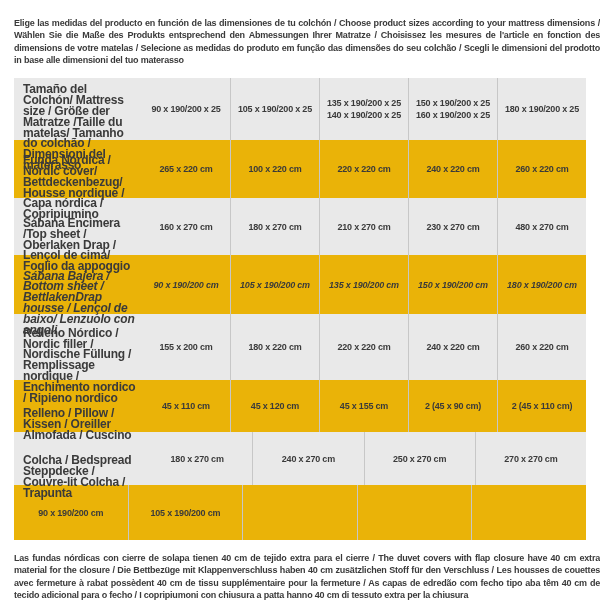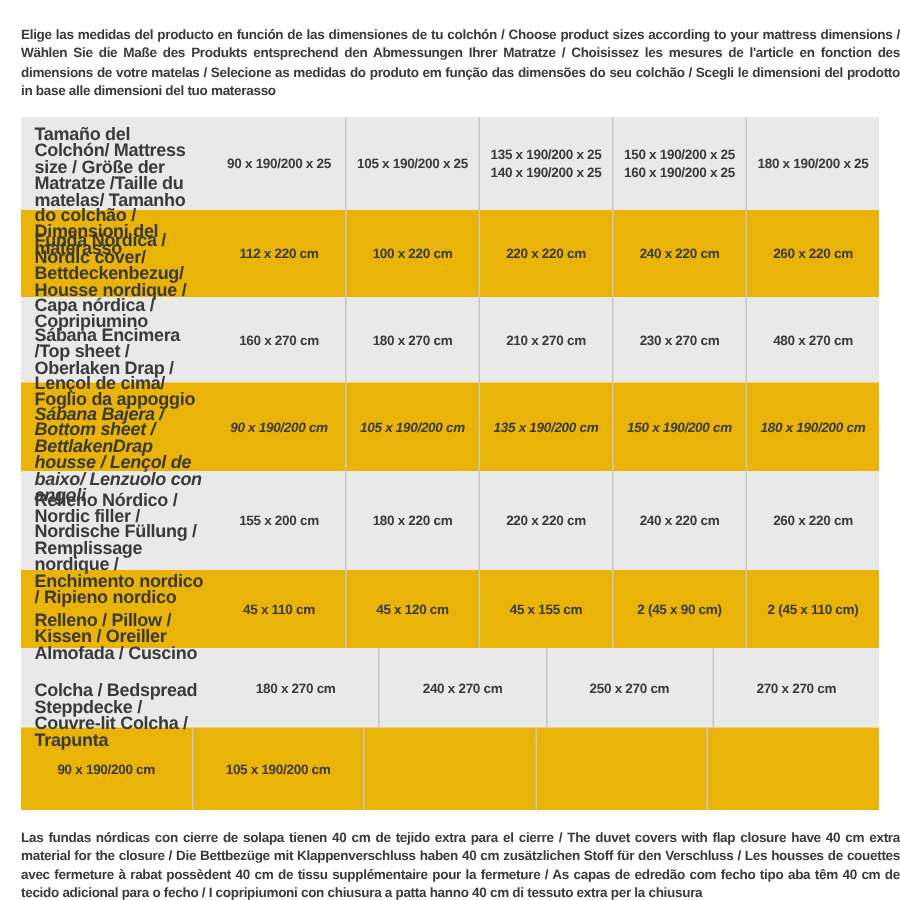--- a/index.html
+++ b/index.html
@@ -100,21 +100,21 @@
       <div class="cell val">105 x 190/200 x 25</div>
       <div class="cell val">135 x 190/200 x 25
 140 x 190/200 x 25</div>
       <div class="cell val">150 x 190/200 x 25
 160 x 190/200 x 25</div>
       <div class="cell val">180 x 190/200 x 25</div>
     </div>
 
     <div class="trow h-r2">
       <div class="cell label">Funda Nórdica /  Nordic cover/ Bettdeckenbezug/ Housse nordique  / Capa nórdica / Copripiumino</div>
-      <div class="cell val">112 x 220 cm</div>
+      <div class="cell val">265 x 220 cm</div>
       <div class="cell val">100 x 220 cm</div>
       <div class="cell val">220 x 220 cm</div>
       <div class="cell val">240 x 220 cm</div>
       <div class="cell val">260 x 220 cm</div>
     </div>
 
     <div class="trow alt h-r3">
       <div class="cell label">Sábana Encimera /Top sheet / Oberlaken Drap / Lençol de cima/ Foglio da appoggio</div>
       <div class="cell val">160 x 270 cm</div>
       <div class="cell val">180 x 270 cm</div>

